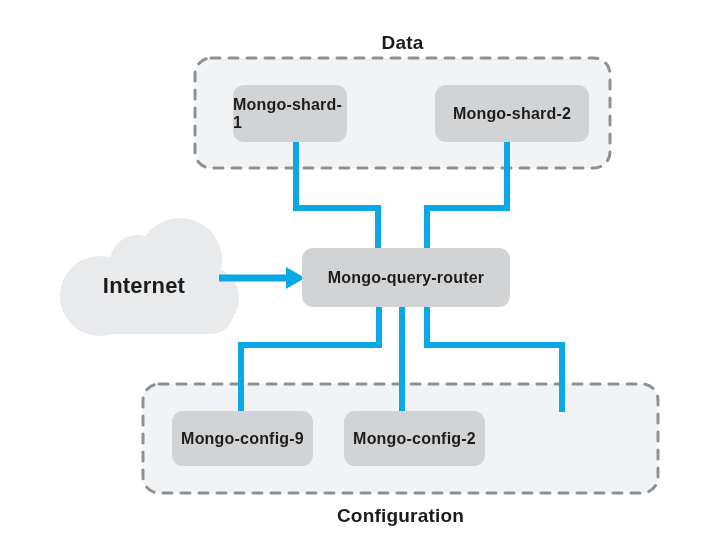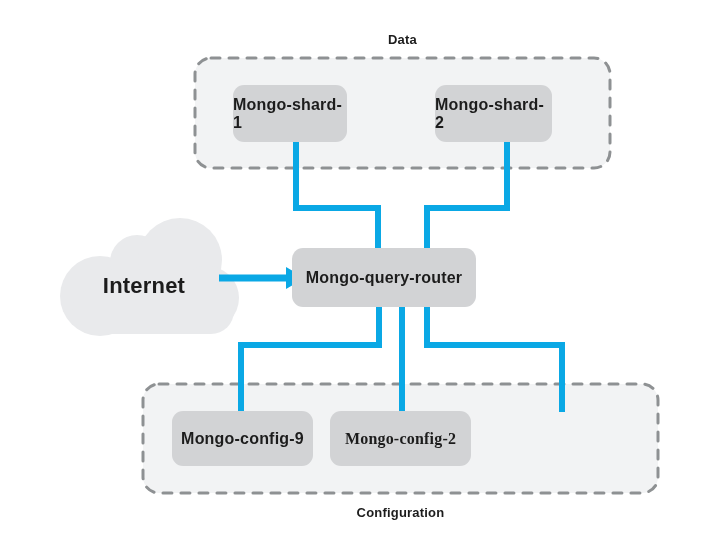--- a/index.html
+++ b/index.html
@@ -54,39 +54,39 @@
     justify-content: center;
     font-size: 16px;
     font-weight: 700;
     letter-spacing: 0.2px;
     color: var(--text, #1c1c1c);
   }
   .zone-label {
     position: absolute;
     z-index: 2;
     text-align: center;
-    font-size: 13px;
+    font-size: 19px;
     font-weight: 700;
     letter-spacing: 0.2px;
     color: var(--text, #1c1c1c);
   }
   .internet-label {
     position: absolute;
     z-index: 2;
     text-align: center;
     font-size: 22px;
     font-weight: 700;
     letter-spacing: 0.2px;
     color: var(--text, #1c1c1c);
   }
   #node-shard1  { left: 233px; top: 85px;  width: 114px; height: 57px; }
-  #node-shard2  { left: 435px; top: 85px;  width: 117px; height: 57px; }
-  #node-router  { left: 292px; top: 248px; width: 184px; height: 59px; }
+  #node-shard2  { left: 435px; top: 85px;  width: 154px; height: 57px; }
+  #node-router  { left: 302px; top: 248px; width: 208px; height: 59px; }
   #node-config1 { left: 172px; top: 411px; width: 141px; height: 55px; }
-  #node-config2 { left: 330px; top: 411px; width: 141px; height: 55px; font-family: Liberation Serif, serif; }
+  #node-config2 { left: 344px; top: 411px; width: 141px; height: 55px; }
   #node-config3 { left: 490px; top: 411px; width: 142px; height: 55px; }
   #label-data          { left: 195px; top: 32px;  width: 415px; }
   #label-configuration { left: 143px; top: 505px; width: 515px; }
   #label-internet      { left: 94px;  top: 273px; width: 100px; }
 </style>
 </head>
 <body>
 
 <div class="canvas">
 

